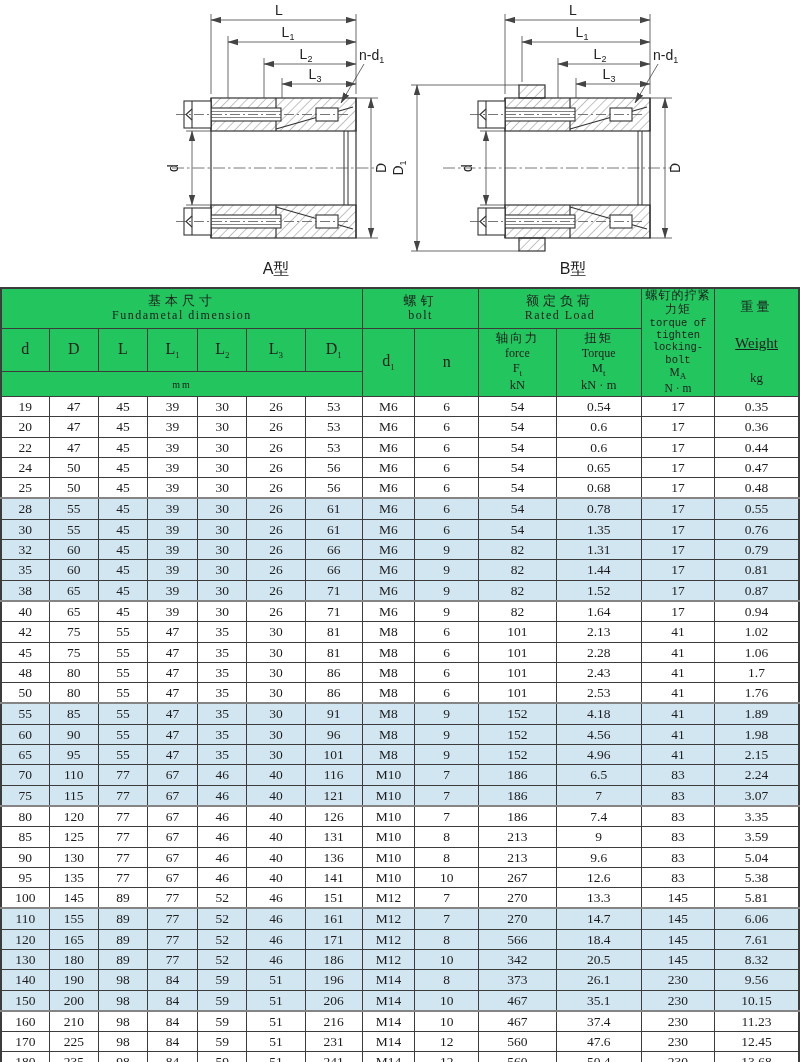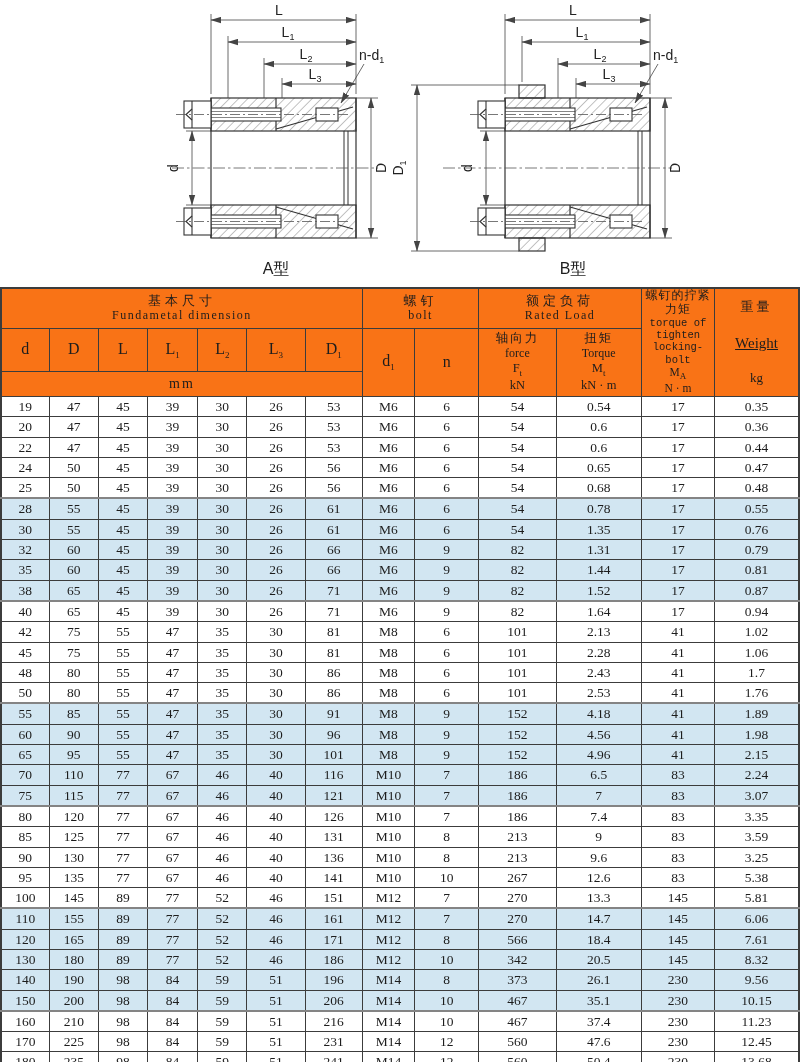--- a/index.html
+++ b/index.html
@@ -6,29 +6,29 @@
   .page{position:relative;width:800px;height:1062px;background:#fff;overflow:hidden;
         font-family:"Liberation Serif","DejaVu Serif",serif;color:#1d1d1d;}
   .drawings{position:relative;width:800px;height:287px;background:#fff;}
   .drawings svg{position:absolute;top:0;}
   #svgA{left:116px;}
   #svgB{left:383px;}
 
   table.spec{border-collapse:collapse;table-layout:fixed;width:800px;border:2px solid #3c3c3c;}
   table.spec th,table.spec td{border:1px solid #3c3c3c;padding:0;text-align:center;
         font-weight:normal;vertical-align:middle;}
-  thead th{background:#f97316;}
+  thead th{background:#22c55e;}
   thead tr.h1{height:40px;}
   thead tr.h2{height:34px;}
   thead tr.h3{height:22px;}
   .zh{font-size:13px;letter-spacing:4px;line-height:1.25;}
   .en{font-size:12px;letter-spacing:1.5px;line-height:1.15;}
   .dimhead{font-size:16px;}
   .dimhead sub,.symline sub{font-size:9px;}
-  .mmrow{font-size:14px;letter-spacing:2px;}
+  .mmrow{font-size:10px;letter-spacing:2px;}
   .stack{display:flex;flex-direction:column;justify-content:center;line-height:1.2;}
   .stack .zh2{font-size:12.5px;letter-spacing:2px;}
   .stack .en2{font-size:12px;letter-spacing:0;}
   .stack .symline{font-size:12.5px;}
   .tighten .zh2{font-size:12px;letter-spacing:1px;line-height:1.15;}
   .tighten .en3{font-size:10.5px;line-height:1.18;letter-spacing:0;font-family:Liberation Mono, monospace;}
   .tighten .symline{font-size:11.5px;line-height:1.2;}
   .weight-cell{display:flex;flex-direction:column;justify-content:space-between;
         height:88px;padding:5px 0;}
   .weight-cell .zh2{font-size:13px;letter-spacing:3px;}
@@ -618,21 +618,21 @@
           <td>77</td>
           <td>67</td>
           <td>46</td>
           <td>40</td>
           <td>136</td>
           <td>M10</td>
           <td>8</td>
           <td>213</td>
           <td>9.6</td>
           <td>83</td>
-          <td>3.25</td>
+          <td>5.04</td>
         </tr>
         <tr>
           <td>95</td>
           <td>135</td>
           <td>77</td>
           <td>67</td>
           <td>46</td>
           <td>40</td>
           <td>141</td>
           <td>M10</td>

